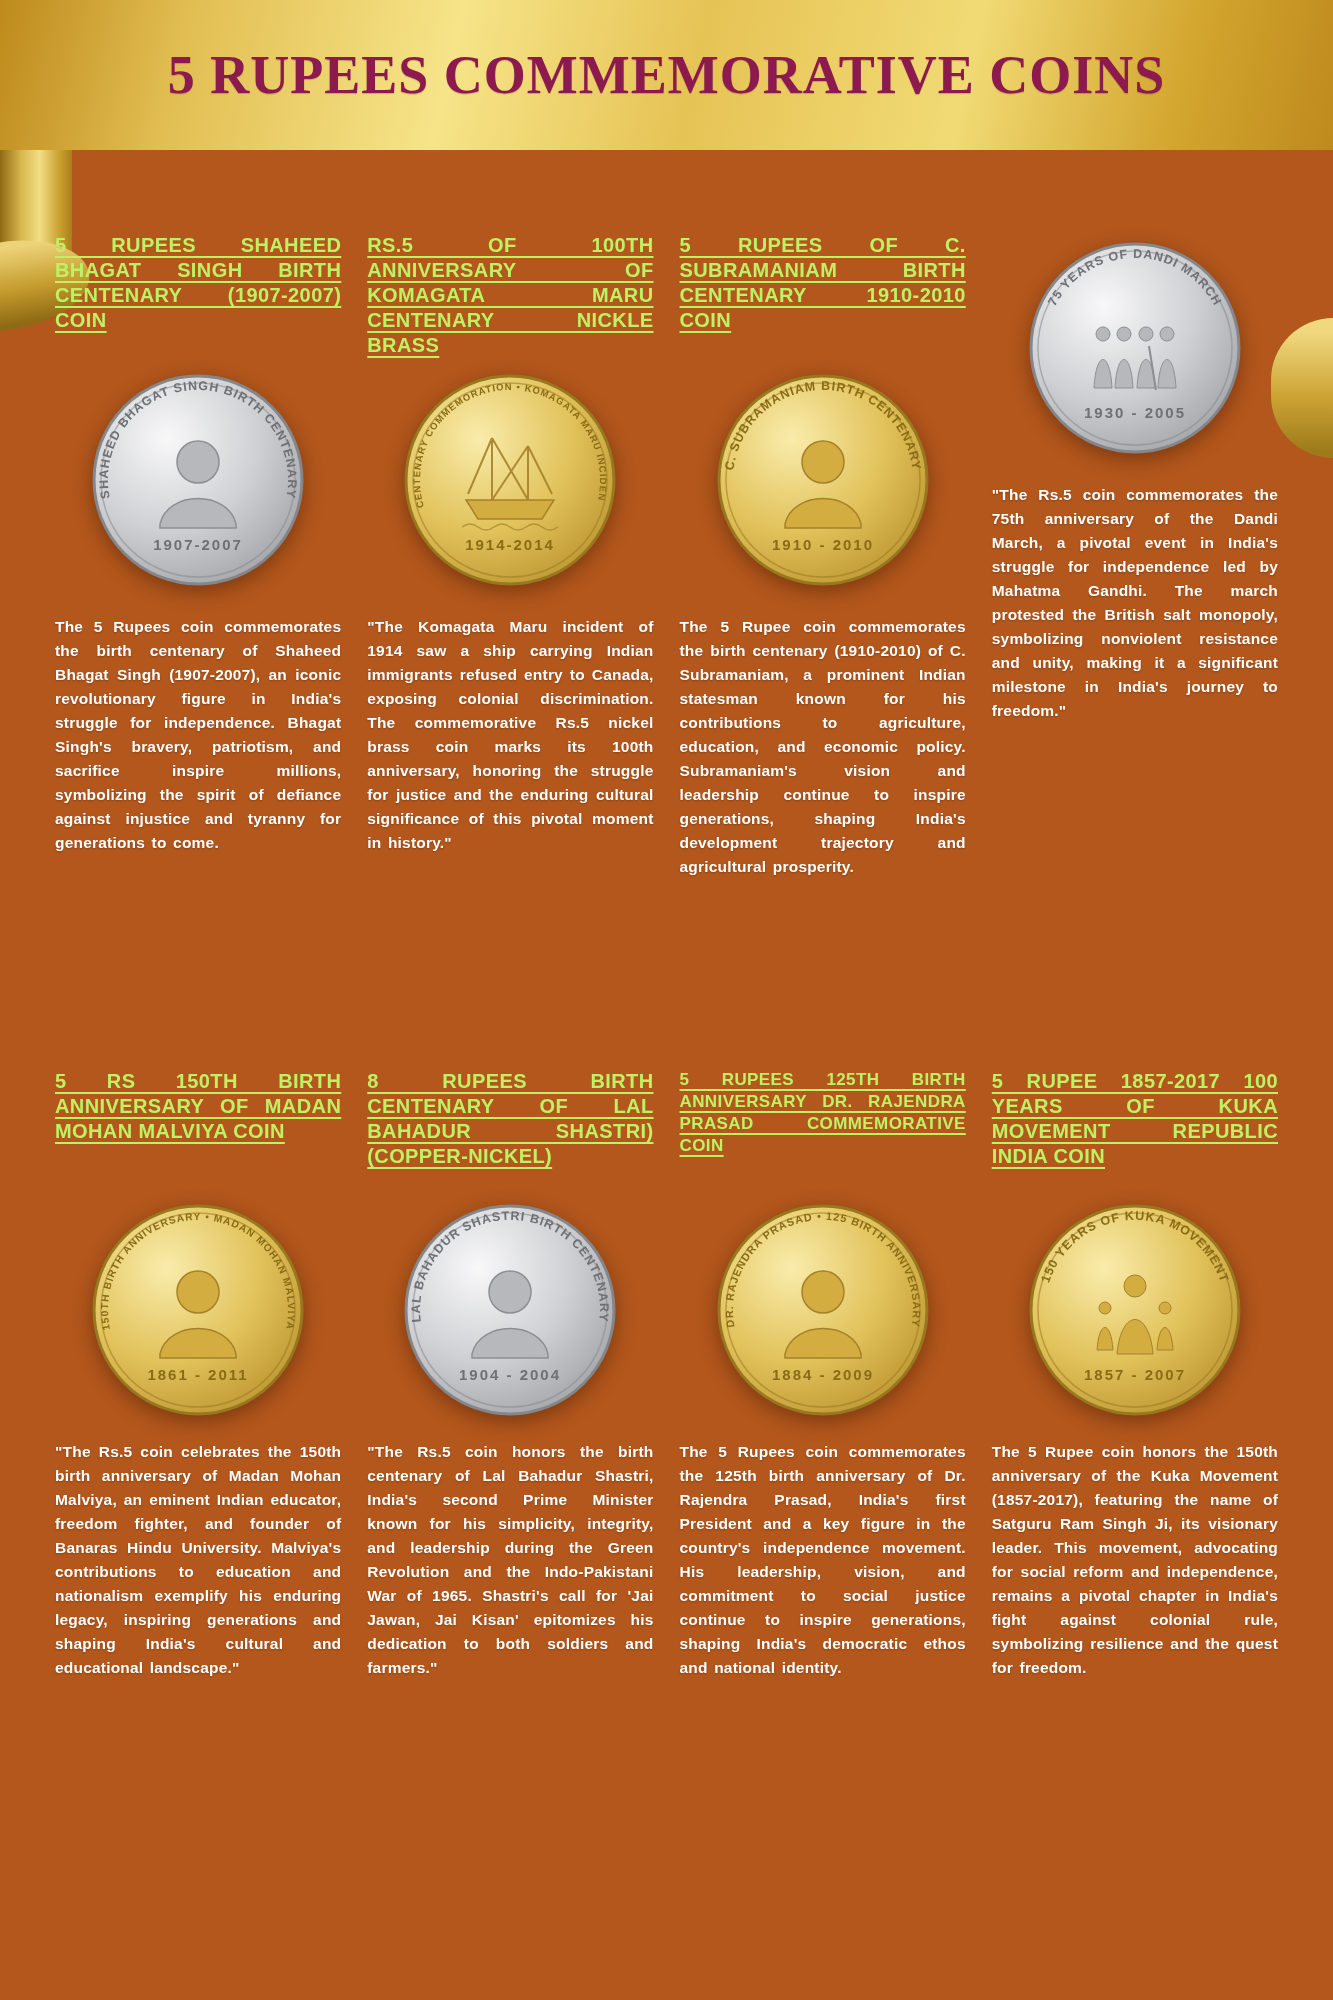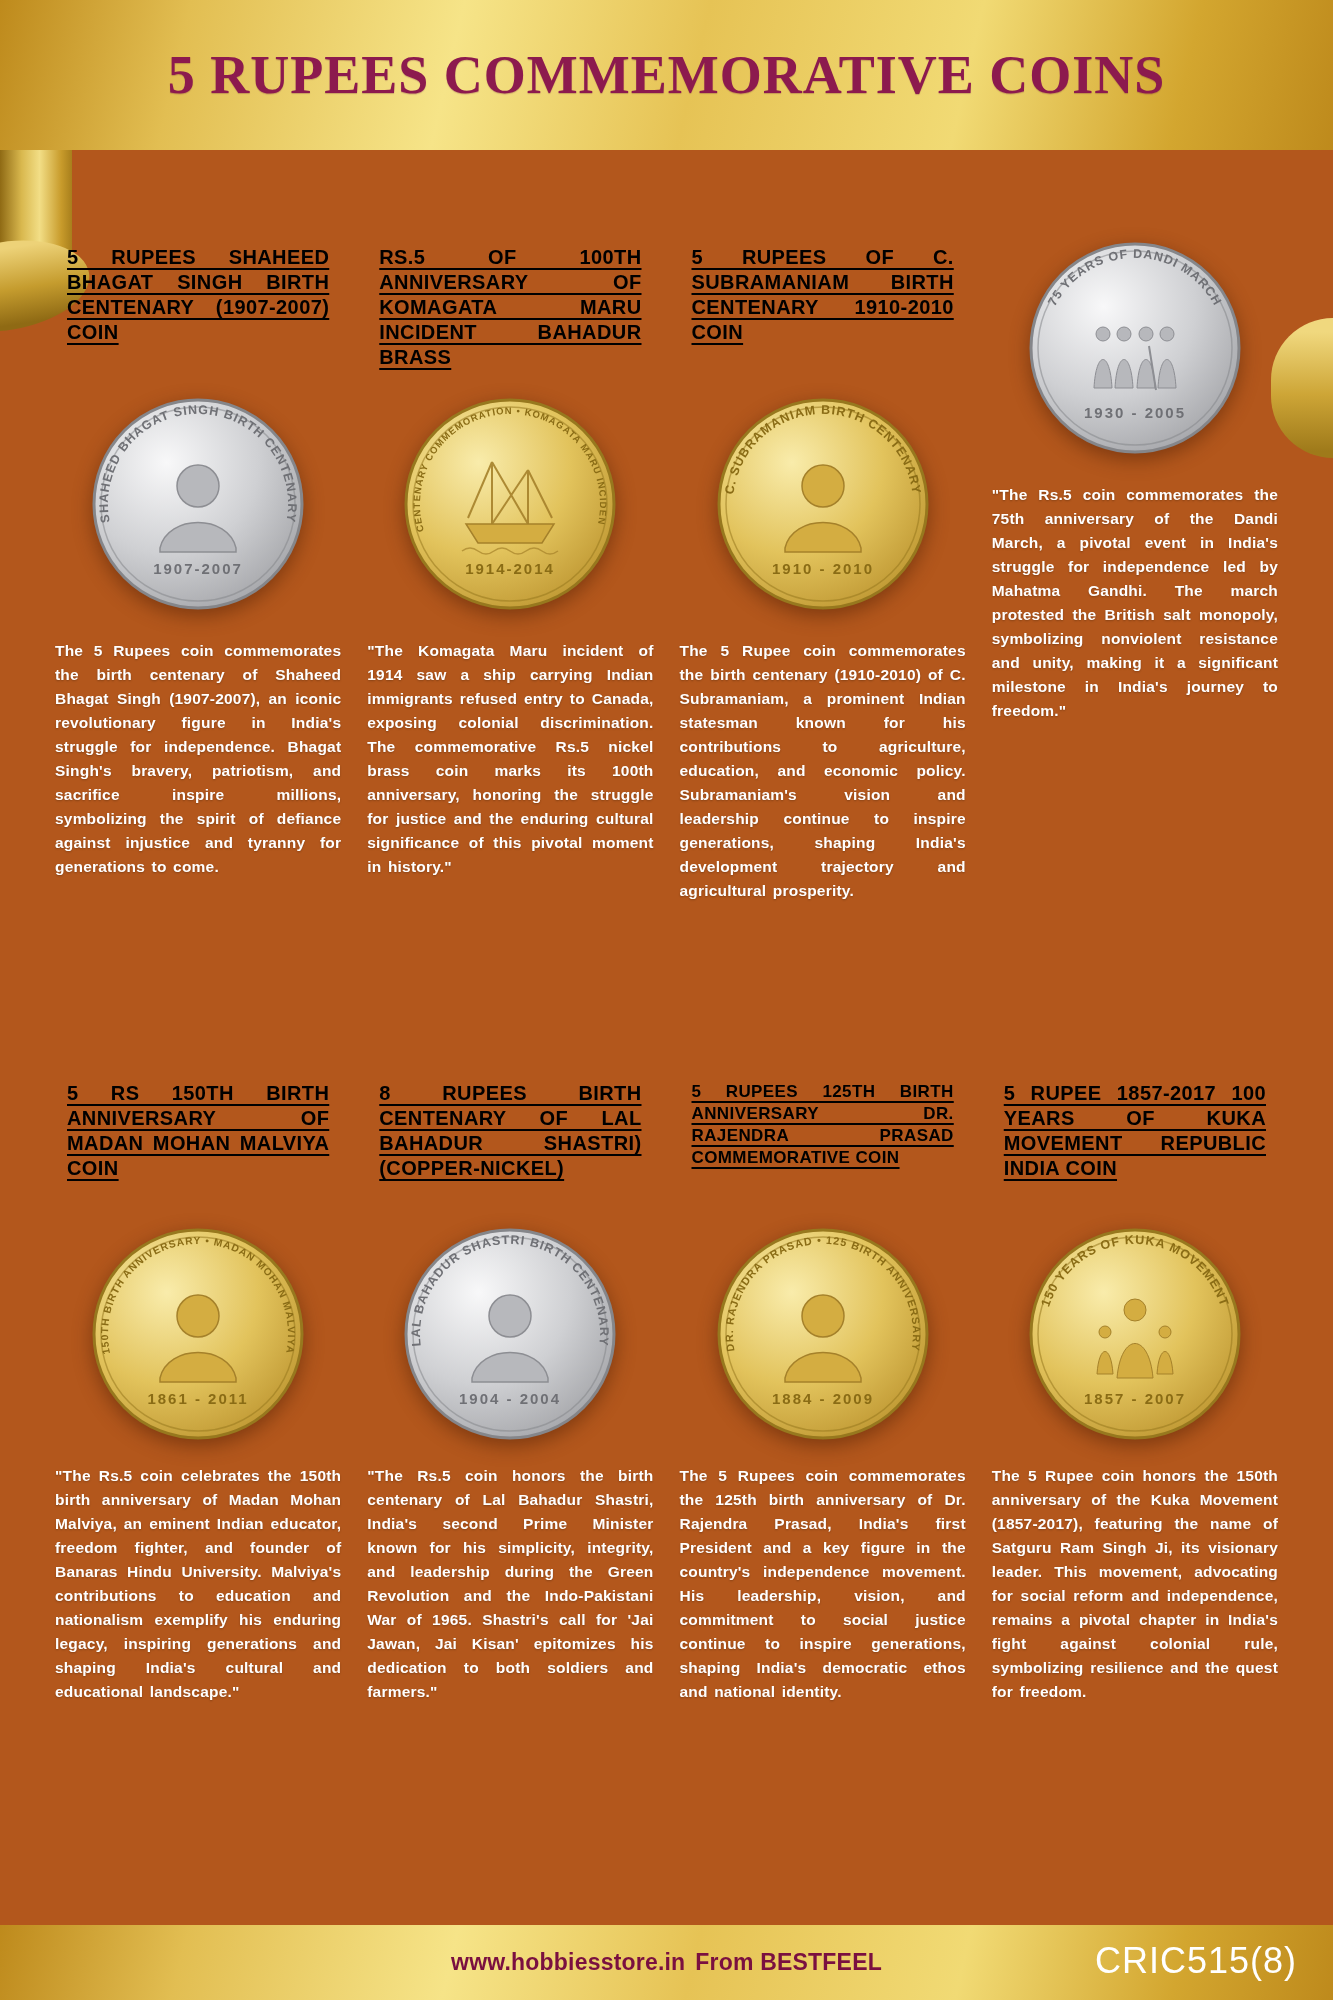--- a/index.html
+++ b/index.html
@@ -29,21 +29,21 @@
      border-radius:70px 0 0 70px;
      background:linear-gradient(180deg,#F0D87E 10%,#CDA536 55%,#9F7A1A 95%);}
 
   
   .row{position:absolute;left:55px;right:55px;display:grid;
        grid-template-columns:repeat(4,1fr);column-gap:26px;}
   .row--one{top:233px;}
   .row--two{top:1069px;}
 
   .card{min-width:0;}
-  .card-title{margin:12px;color:#000000;font-weight:800;font-size:20px;line-height:25px;
+  .card-title{margin:0;color:#bef264;font-weight:800;font-size:20px;line-height:25px;
       letter-spacing:.4px;text-align:justify;
       text-decoration:underline;text-decoration-thickness:2px;text-underline-offset:4px;}
   .row--one .card-title{min-height:132px;}
   .row--two .card-title{min-height:126px;}
   .card-title--small{font-size:17px;line-height:22px;}
 
   .coin-wrap{height:230px;display:flex;align-items:center;justify-content:center;}
   .coin-wrap svg{filter:drop-shadow(0 6px 10px rgba(60,20,0,.45));}
 
   .card-text{color:#FFFFFF;font-weight:700;font-size:15.5px;line-height:24px;
@@ -95,21 +95,21 @@
     </g>
     <text font-family="Liberation Sans, sans-serif" font-weight="bold" font-size="12.5" letter-spacing="1" fill="#6f7075">
       <textPath href="#arc0" startOffset="50%" text-anchor="middle">SHAHEED BHAGAT SINGH BIRTH CENTENARY</textPath>
     </text>
     <text x="106" y="176" text-anchor="middle" font-family="Liberation Sans, sans-serif" font-weight="bold" font-size="15" letter-spacing="2" fill="#6f7075">1907-2007</text>
   </svg>
           </div>
         <p class="card-text">The 5 Rupees coin commemorates the birth centenary of Shaheed Bhagat Singh (1907-2007), an iconic revolutionary figure in India's struggle for independence. Bhagat Singh's bravery, patriotism, and sacrifice inspire millions, symbolizing the spirit of defiance against injustice and tyranny for generations to come.</p>
       </section>
       <section class="card">
-        <h3 class="card-title">RS.5 OF 100TH ANNIVERSARY OF KOMAGATA MARU INCIDENT BAHADUR BRASS</h3>
+        <h3 class="card-title">RS.5 OF 100TH ANNIVERSARY OF KOMAGATA MARU CENTENARY NICKLE BRASS</h3>
         <div class="coin-wrap">
   <svg width="212" height="212" viewBox="0 0 212 212" role="img">
     <defs>
       <radialGradient id="cg1" cx="35%" cy="30%" r="80%">
         <stop offset="0%" stop-color="#f9ecab"></stop>
         <stop offset="55%" stop-color="#e2c35c"></stop>
         <stop offset="100%" stop-color="#bd9530"></stop>
       </radialGradient>
       <path id="arc1" d="M 19.1 129.3 A 90 90 0 1 1 192.9 129.3" fill="none"></path>
     </defs>
@@ -299,20 +299,14 @@
       <textPath href="#arc7" startOffset="50%" text-anchor="middle">150 YEARS OF KUKA MOVEMENT</textPath>
     </text>
     <text x="106" y="176" text-anchor="middle" font-family="Liberation Sans, sans-serif" font-weight="bold" font-size="15" letter-spacing="2" fill="#8a6c15">1857 - 2007</text>
   </svg>
           </div>
         <p class="card-text">The 5 Rupee coin honors the 150th anniversary of the Kuka Movement (1857-2017), featuring the name of Satguru Ram Singh Ji, its visionary leader. This movement, advocating for social reform and independence, remains a pivotal chapter in India's fight against colonial rule, symbolizing resilience and the quest for freedom.</p>
       </section>
     </div>
   </main>
 
-  <footer class="band band--bottom">
-    <div class="footer-site">
-      <span>www.hobbiesstore.in</span><span class="sep"></span><span>From BESTFEEL</span>
-    </div>
-    <div class="footer-code">CRIC515(8)</div>
-  </footer>
 
 </div>
 
 </body></html>

